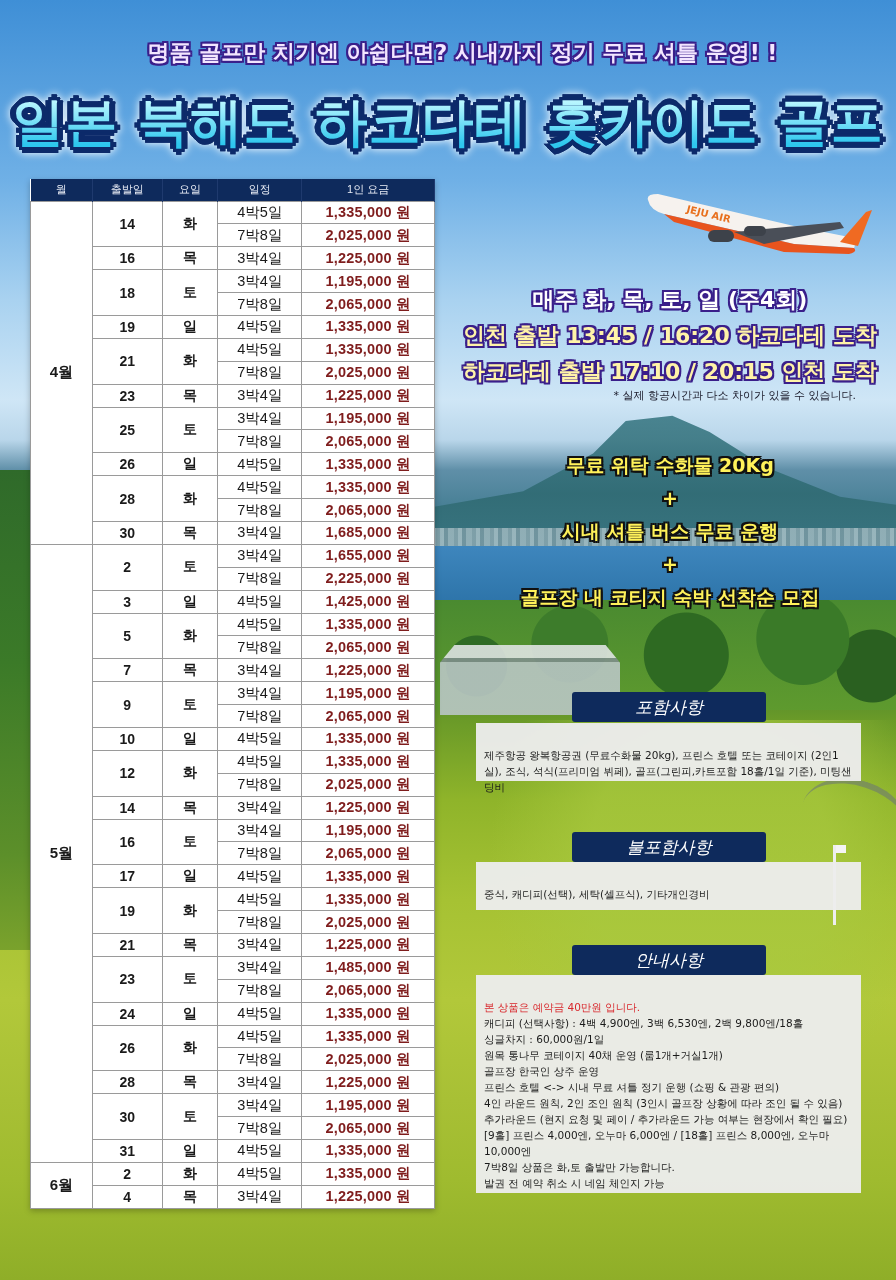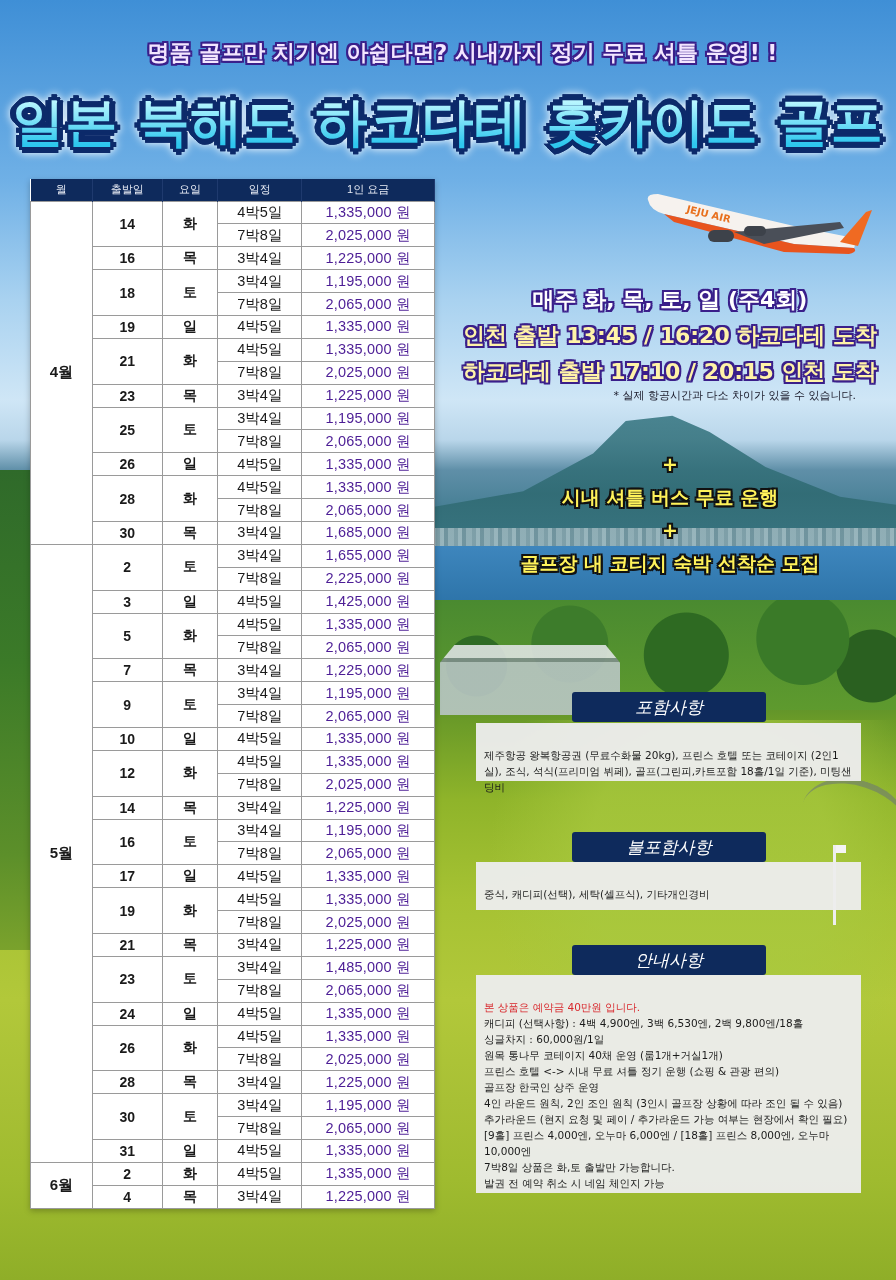--- a/index.html
+++ b/index.html
@@ -72,21 +72,21 @@
     box-shadow: 0 2px 6px rgba(0,0,0,.25);
   }
   .schedule th {
     background:#0e2a5c; color:#e8ecf5; font-weight:normal; font-size:11px; height:22px;
     border-right:1px solid #1f3a6e;
   }
   .schedule td {
     border:1px solid #9a9a9a; height:22.9px; text-align:center; font-weight:bold; padding:0;
   }
   .schedule td.month { font-size:15px;margin-left:21px; }
-  .schedule td.price { color:#4c1d95; font-weight:normal; font-size:14.5px; letter-spacing:.2px; }
+  .schedule td.price { color:#7f1d1d; font-weight:bold; font-size:14.5px; letter-spacing:.2px; }
   .schedule td.nights { font-weight:normal; font-size:14.5px; }
   .c-month { width:62px; } .c-day { width:70px; } .c-dow { width:56px; } .c-nights { width:84px; } .c-price { width:133px; }
 
   
   .plane { position:absolute; left:644px; top:186px; width:230px; height:80px; }
   .flight-info { position:absolute; left:460px; top:282px; width:420px; text-align:center; }
   .flight-line {
     font-family:"DejaVu Sans", sans-serif; font-weight:bold; font-size:22px; color:#fff3a8;
     height:36px; line-height:36px;
     text-shadow: -2px -2px 0 #3a1f8a, 2px -2px 0 #3a1f8a, -2px 2px 0 #3a1f8a, 2px 2px 0 #3a1f8a,
@@ -399,40 +399,41 @@
 </svg>
 
 <div class="flight-info">
   <div class="flight-line first">매주 화, 목, 토, 일 (주4회)</div>
   <div class="flight-line">인천 출발  13:45 / 16:20 하코다테 도착</div>
   <div class="flight-line">하코다테 출발  17:10 / 20:15 인천 도착</div>
   <div class="flight-note">* 실제 항공시간과 다소 차이가 있을 수 있습니다.</div>
 </div>
 
 <div class="benefits">
+  <div class="benefit">무료 위탁 수화물 20Kg</div>
   <div class="benefit plus">+</div>
   <div class="benefit">시내 셔틀 버스 무료 운행</div>
   <div class="benefit plus">+</div>
   <div class="benefit">골프장 내 코티지 숙박 선착순 모집</div>
 </div>
 
 <div class="box-title" style="top:692px;">포함사항</div>
 <div class="box-body" style="top:723px; height:58px;">제주항공 왕복항공권 (무료수화물 20kg), 프린스 호텔 또는 코테이지 (2인1실), 조식, 석식(프리미엄 뷔페), 골프(그린피,카트포함 18홀/1일 기준), 미팅샌딩비</div>
 
 <div class="box-title" style="top:832px;">불포함사항</div>
 <div class="box-body" style="top:862px; height:32px;">중식, 캐디피(선택), 세탁(셀프식), 기타개인경비</div>
 
 <div class="box-title" style="top:945px;">안내사항</div>
 <div class="box-body" style="top:975px; height:218px;">
   <div class="red">본 상품은 예약금 40만원 입니다.</div>
   <div id="notice-lines">
       <div>캐디피 (선택사항) : 4백 4,900엔, 3백 6,530엔, 2백 9,800엔/18홀</div>
       <div>싱글차지 : 60,000원/1일</div>
       <div>원목 통나무 코테이지 40채 운영 (룸1개+거실1개)</div>
+      <div>골프장  한국인 상주 운영</div>
       <div>프린스 호텔 &lt;-&gt; 시내 무료 셔틀 정기 운행 (쇼핑 &amp; 관광 편의)</div>
-      <div>골프장  한국인 상주 운영</div>
       <div>4인 라운드 원칙, 2인 조인 원칙 (3인시 골프장 상황에 따라 조인 될 수 있음)</div>
       <div>추가라운드 (현지 요청 및 페이 / 추가라운드 가능 여부는 현장에서 확인 필요)</div>
       <div>[9홀] 프린스 4,000엔, 오누마 6,000엔 / [18홀] 프린스 8,000엔, 오누마 10,000엔</div>
       <div>7박8일 상품은 화,토 출발만 가능합니다.</div>
       <div>발권 전 예약 취소 시 네임 체인지 가능</div>
     </div>
 </div>
 
 </body></html>

